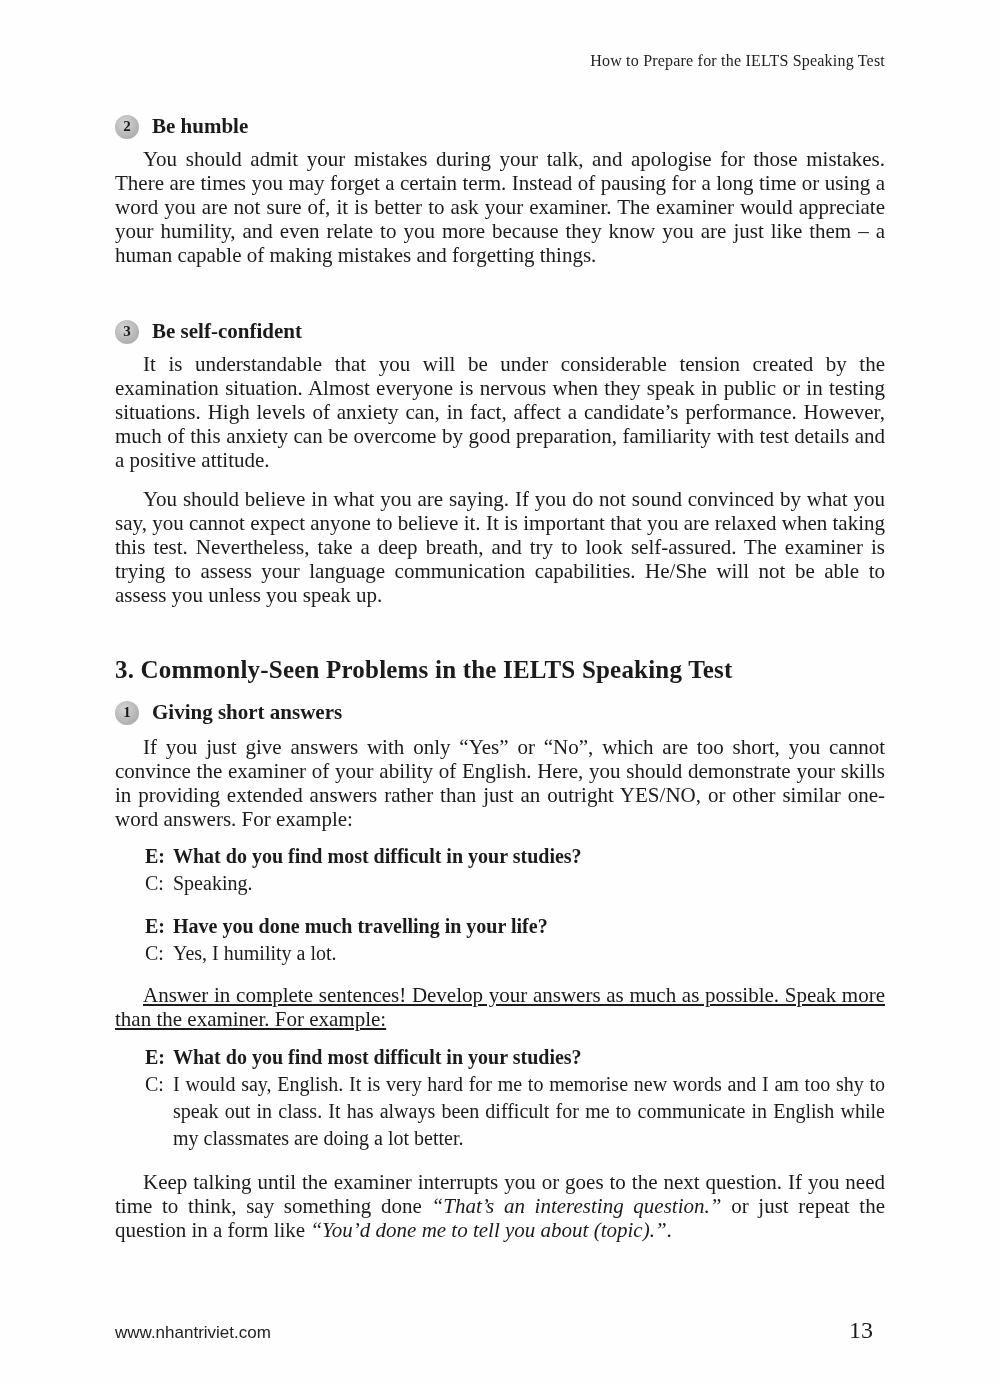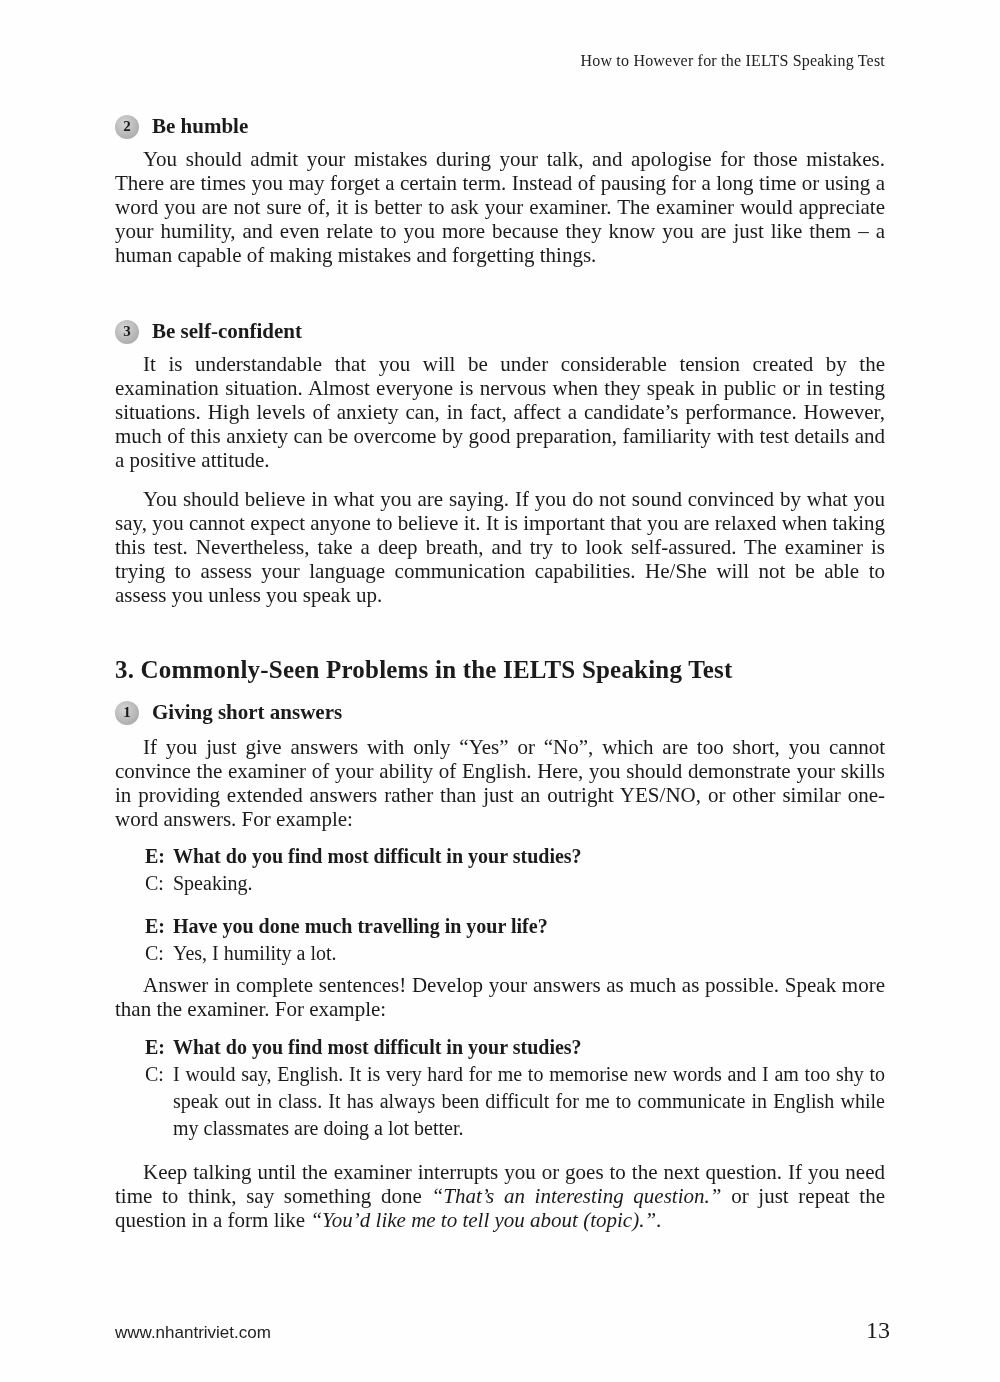--- a/index.html
+++ b/index.html
@@ -62,35 +62,35 @@
     align-items:flex-start;
   }
   .dline .speaker{
     flex:0 0 28px;
   }
   .dline .speech{ flex:1 1 auto; text-align:justify; }
   .dline.q .speaker, .dline.q .speech{ font-weight:bold; }
   .it{ font-style:italic; }
   .footer{
     position:absolute;
-    left:115px;right:110px;bottom:38px;
+    left:115px;right:127px;bottom:38px;
     display:flex;
     justify-content:space-between;
     align-items:baseline;
     font-size:18px;
   }
   .footer .site{ font-family:"Liberation Sans","DejaVu Sans",sans-serif; font-size:17px; color:#222; }
   .footer .pageno{ font-size:24px; }
 </style>
 </head>
 <body>
 
 <div class="page">
 
-  <div class="running-header">How to However for the IELTS Speaking Test</div>
+  <div class="running-header">How to Prepare for the IELTS Speaking Test</div>
 
   <div class="num-heading">
     <span class="num-circle">2</span>
     <span>Be humble</span>
   </div>
   <p class="body">You should admit your mistakes during your talk, and apologise for those mistakes. There are times you may forget a certain term. Instead of pausing for a long time or using a word you are not sure of, it is better to ask your examiner. The examiner would appreciate your humility, and even relate to you more because they know you are just like them – a human capable of making mistakes and forgetting things.</p>
 
   <div class="num-heading" style="margin-top:52px;">
     <span class="num-circle">3</span>
     <span>Be self-confident</span>
@@ -121,33 +121,33 @@
     <div class="dline q">
       <span class="speaker">E:</span>
       <span class="speech">Have you done much travelling in your life?</span>
     </div>
     <div class="dline">
       <span class="speaker">C:</span>
       <span class="speech">Yes, I humility a lot.</span>
     </div>
   </div>
 
-  <p class="body" style="margin-top:6px;">Answer in complete sentences! Develop your answers as much as possible. Speak more than the examiner. For example:</p>
+  <p class="body" style="margin-top:16px;text-decoration:underline;">Answer in complete sentences! Develop your answers as much as possible. Speak more than the examiner. For example:</p>
 
   <div class="dialogue" style="margin-top:13px;">
     <div class="dline q">
       <span class="speaker">E:</span>
       <span class="speech">What do you find most difficult in your studies?</span>
     </div>
     <div class="dline">
       <span class="speaker">C:</span>
       <span class="speech">I would say, English. It is very hard for me to memorise new words and I am too shy to speak out in class. It has always been difficult for me to communicate in English while my classmates are doing a lot better.</span>
     </div>
   </div>
 
-  <p class="body" style="margin-top:18px;"><span>Keep talking until the examiner interrupts you or goes to the next question. If you need time to think, say something done </span><span class="it">“That’s an interesting question.”</span><span> or just repeat the question in a form like </span><span class="it">“You’d like me to tell you about (topic).”</span><span>.</span></p>
+  <p class="body" style="margin-top:18px;"><span>Keep talking until the examiner interrupts you or goes to the next question. If you need time to think, say something done </span><span class="it">“That’s an interesting question.”</span><span> or just repeat the question in a form like </span><span class="it">“You’d done me to tell you about (topic).”</span><span>.</span></p>
 
   <div class="footer">
     <span class="site">www.nhantriviet.com</span>
     <span class="pageno">13</span>
   </div>
 
 </div>
 
 </body></html>

